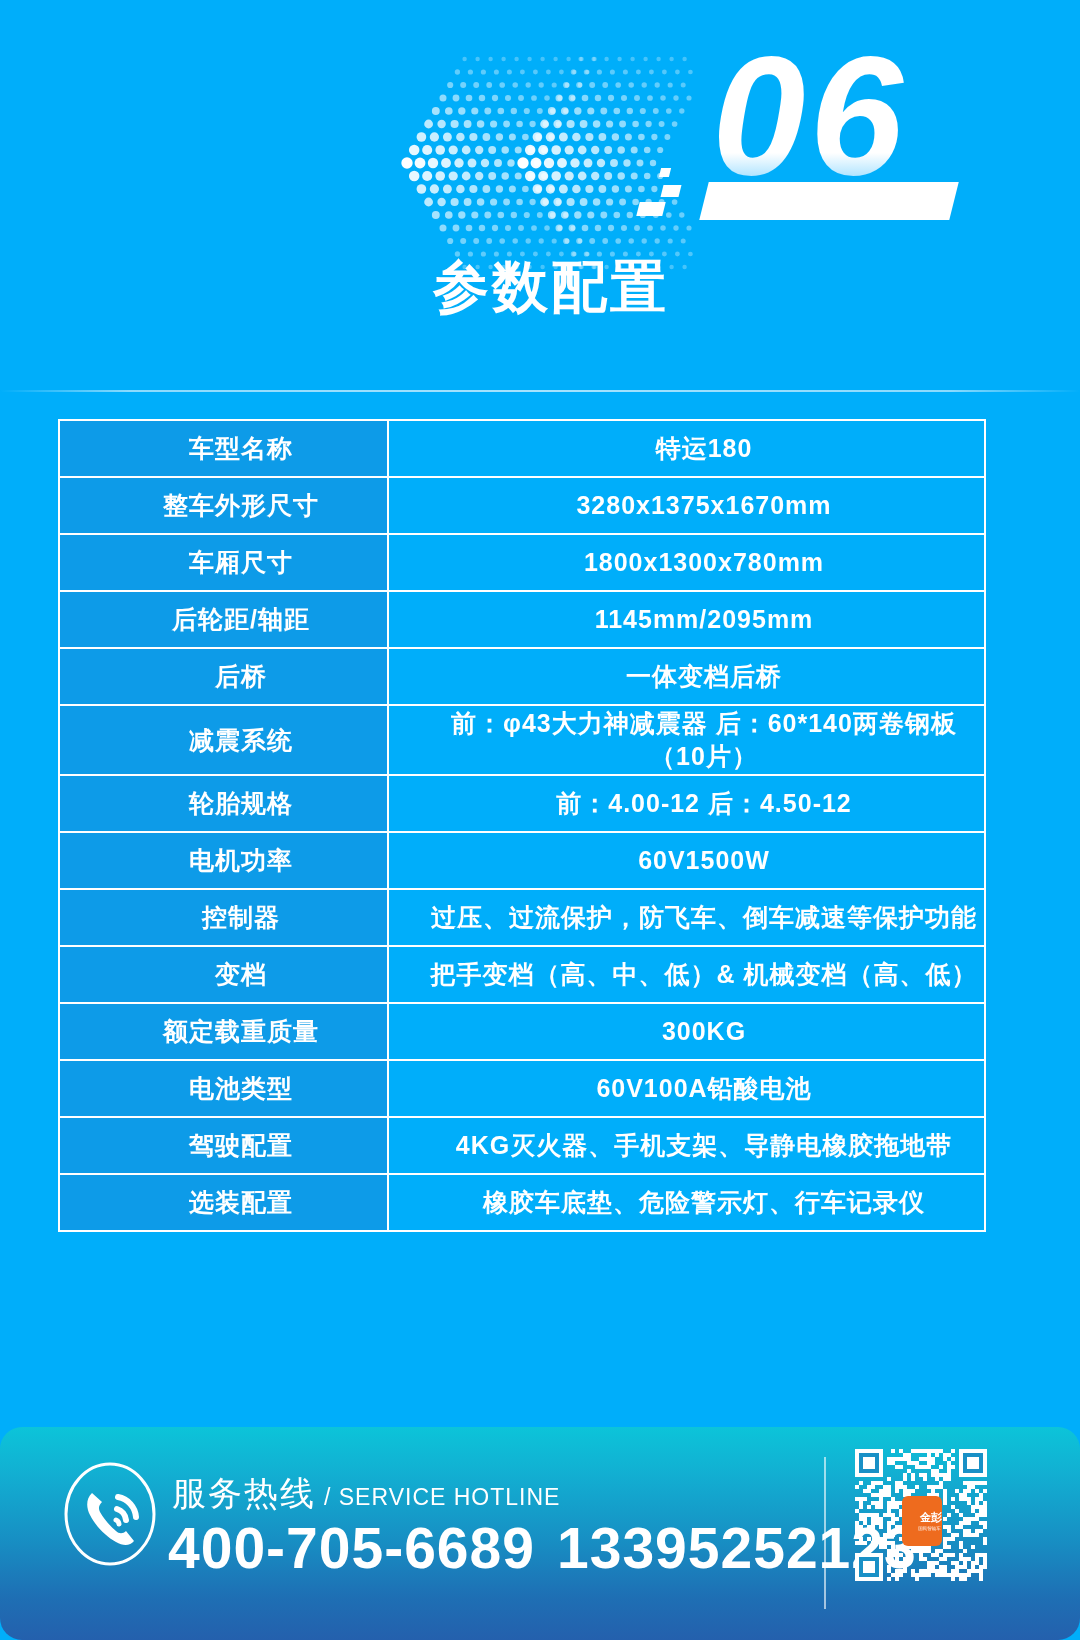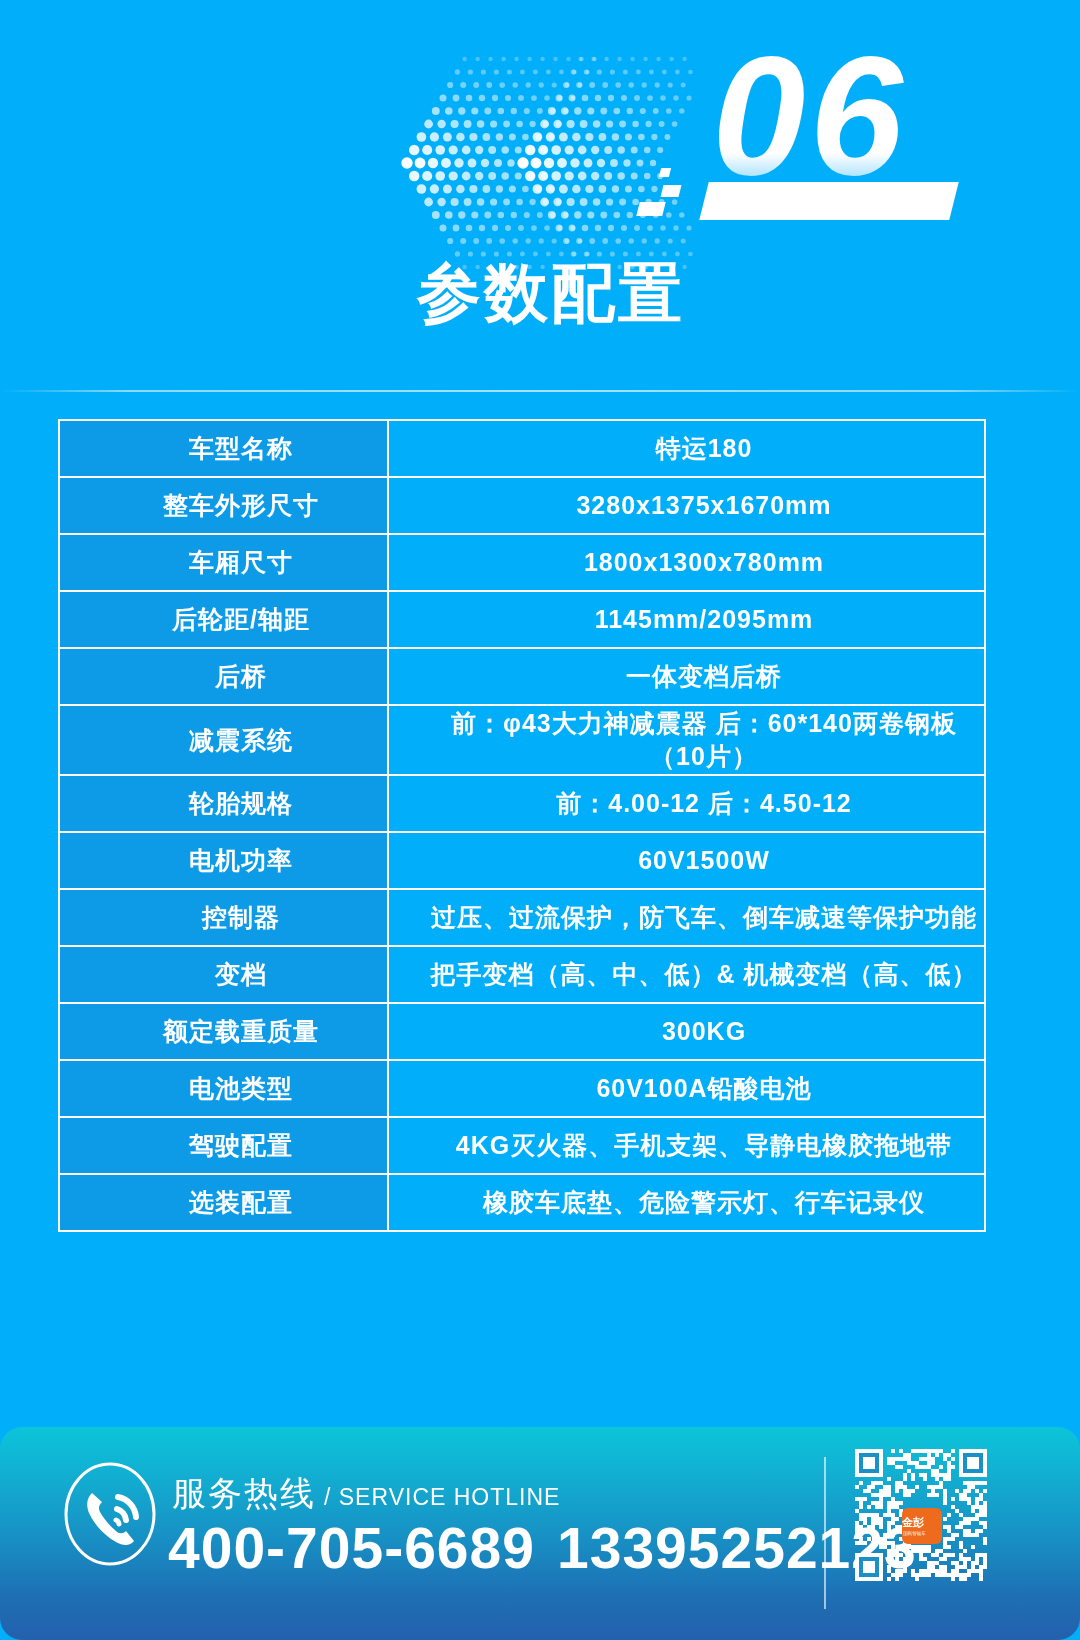--- a/index.html
+++ b/index.html
@@ -87,21 +87,21 @@
   }
   #title-en {
     font-size: 62px;
     font-style: italic;
     font-weight: 300;
     letter-spacing: 9px;
     color: #ffffff;
     white-space: nowrap;
   }
   #title-cn {
-    font-size: 64px;
+    font-size: 56px;
     font-weight: bold;
     letter-spacing: 3px;
     color: #ffffff;
     margin-left: 22px;
     white-space: nowrap;
   }
 
   #header-divider {
     position: absolute;
     left: 0;
@@ -206,29 +206,28 @@
     left: 855px;
     top: 22px;
     width: 132px;
     height: 132px;
   }
   #qr-logo {
     position: absolute;
     left: 47px;
     top: 47px;
     width: 40px;
-    height: 36px;
+    height: 50px;
     background: #EE6B1E;
     border-radius: 6px;
     display: flex;
     flex-direction: column;
-    align-items: flex-start;
+    align-items: flex-end;
     justify-content: center;
     overflow: hidden;
-    margin-top: 12px;
   }
   #qr-logo-main {
     font-size: 11px;
     color: #ffffff;
     font-weight: bold;
     line-height: 1;
     white-space: nowrap;
   }
   #qr-logo-sub {
     font-size: 5px;

